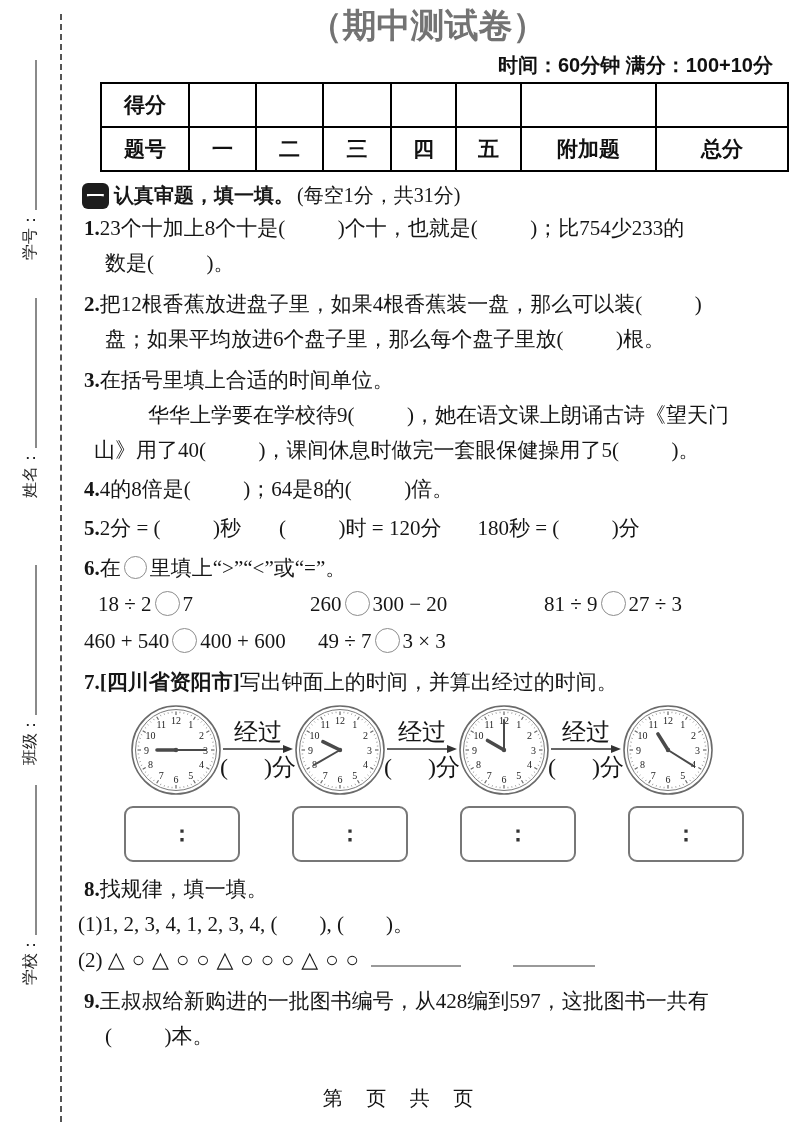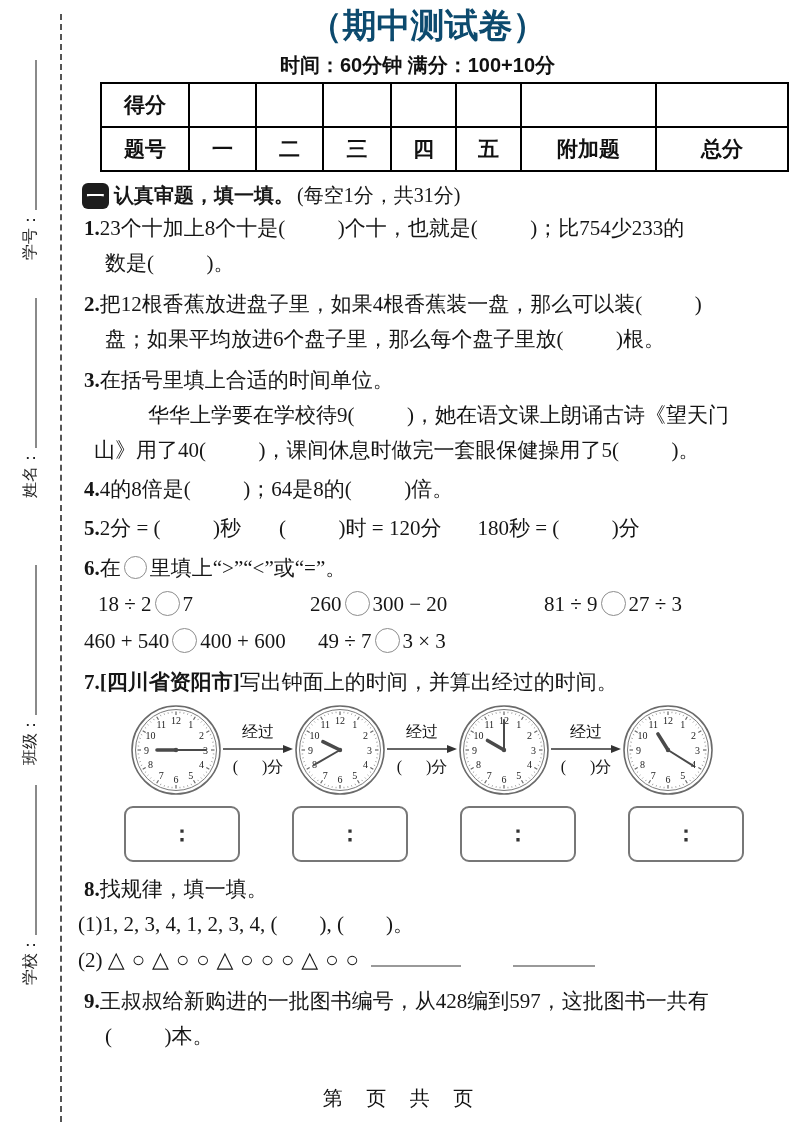--- a/index.html
+++ b/index.html
@@ -18,24 +18,24 @@
   }
   .side-field .sline{flex:1;border-bottom:2.5px solid #8a8a8a;margin-left:2px;height:12px;}
   
   .content{position:absolute;left:62px;top:0;width:731px;}
   .title{
     margin-top:16px;text-align:center;font-family:"Liberation Sans", sans-serif;
     font-weight:bold;font-size:42px;letter-spacing:1px;line-height:52px;color:#0c0c0c;
   }
   .subtitle{
     text-align:center;font-family:"Liberation Sans", sans-serif;
-    font-weight:bold;font-size:34px;line-height:50px;color:#0c4a6e;
+    font-weight:bold;font-size:34px;line-height:50px;color:#737373;
   }
   .meta{
-    text-align:center;padding-right:20px;margin-top:2px;
+    text-align:right;padding-right:20px;margin-top:2px;
     font-family:"Liberation Sans", sans-serif;font-weight:600;font-size:20px;color:#111;
   }
   
   table.score{border-collapse:collapse;table-layout:fixed;width:687px;margin-left:38px;margin-top:3px;}
   table.score td{
     border:2px solid #000;text-align:center;height:40px;
     font-family:"Liberation Sans", sans-serif;font-size:21px;font-weight:600;color:#111;
   }
   
   .section-head{display:flex;align-items:center;margin:10px 0 2px 20px;}
@@ -59,21 +59,21 @@
     border-radius:50%;vertical-align:-5px;margin:0 3px;
   }
   .circ-small{width:21px;height:21px;vertical-align:-4px;}
   .slot1{width:212px;padding-left:14px;}
   .slot2{width:234px;}
   
   .clock-row{display:flex;align-items:center;margin:4px 0 0 46px;}
   .clock{width:92px;height:92px;flex:0 0 auto;}
   .arrow-group{
     width:72px;flex:0 0 auto;display:flex;flex-direction:column;align-items:center;
-    margin:0 0 0 0;font-size:16px;
+    margin:0 0 0 0;font-size:24px;
   }
   .arrow-group .lbl{line-height:24px;}
   .arrow-group .sub{line-height:26px;white-space:nowrap;}
   .digital-row{display:flex;margin:10px 0 0 40px;}
   .digital-box{
     width:112px;height:52px;border:2px solid #777;border-radius:9px;
     display:flex;align-items:center;justify-content:center;
     font-size:22px;font-weight:bold;color:#333;margin-right:52px;flex:0 0 auto;
   }
   

